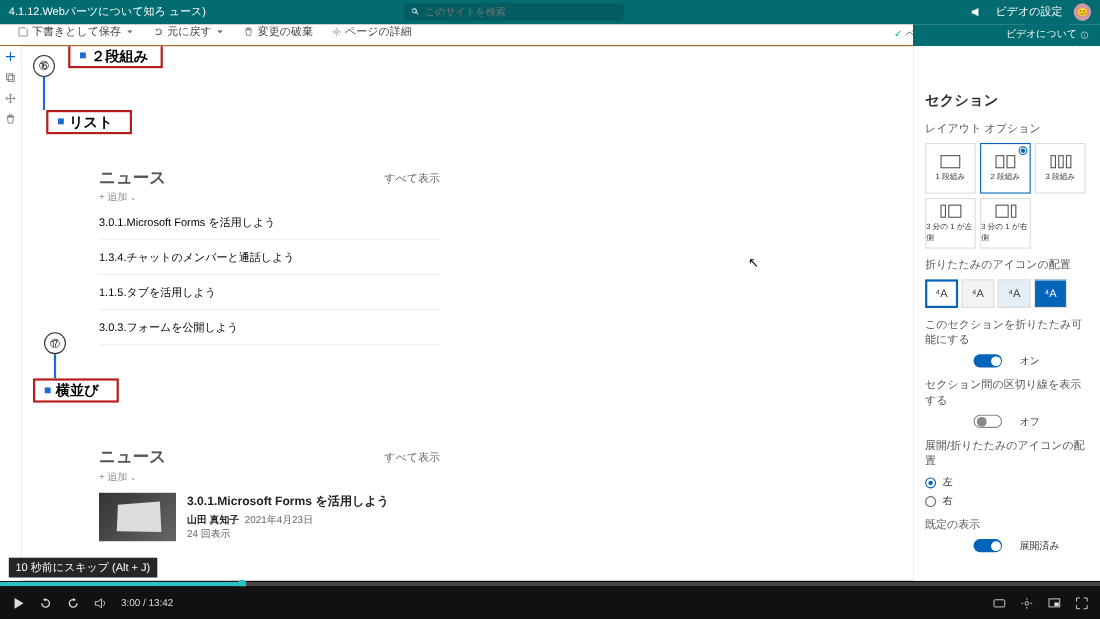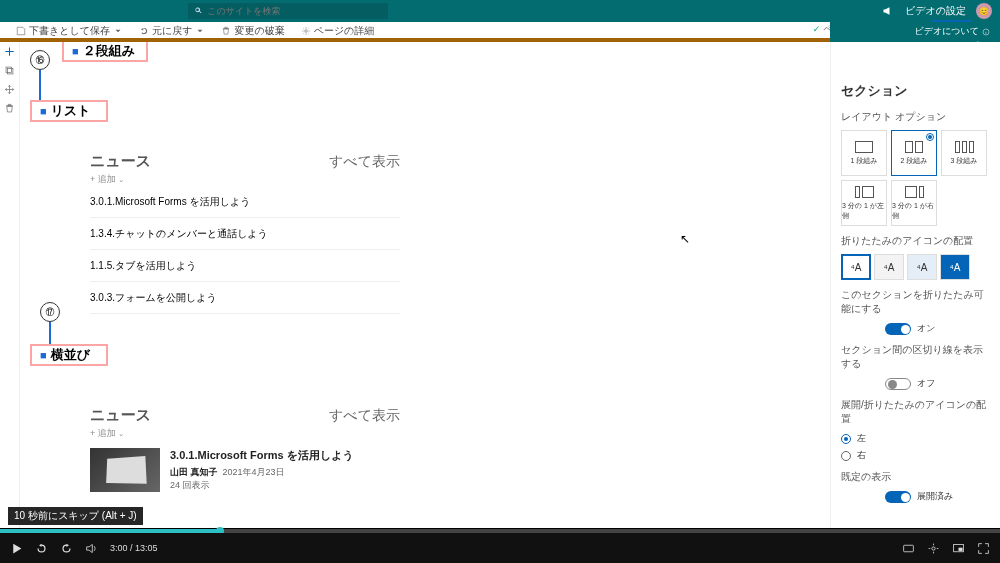--- a/index.html
+++ b/index.html
@@ -10,21 +10,21 @@
 .top-title { flex: 0 0 auto; }
 .search-wrap { margin-left: 180px; display: flex; align-items: center; background: #045d60; border-radius: 2px; padding: 0 6px; height: 16px; width: 200px; }
 .search-wrap svg { width: 10px; height: 10px; fill: #cde; }
 .search-input { background: transparent; border: none; color: #cde; font-size: 9px; margin-left: 4px; width: 100%; outline: none; }
 .top-right { margin-left: auto; display: flex; align-items: center; gap: 10px; }
 .top-right .ico { width: 14px; height: 14px; display: flex; align-items: center; justify-content: center; }
 .top-right svg { width: 12px; height: 12px; fill: #fff; }
 .avatar { width: 16px; height: 16px; border-radius: 50%; background: #c9a; display: flex; align-items: center; justify-content: center; font-size: 8px; }
 
 
-.sub1 { height: 20px; background: #fff; border-bottom: 4px solid #a16207; display: flex; align-items: flex-end; font-size: 10px; color: #444; }
+.sub1 { height: 20px; background: #fff; border-bottom: 1px solid #a16207; display: flex; align-items: flex-start; font-size: 10px; color: #444; }
 .sub1 .left { display: flex; align-items: center; gap: 4px; padding-left: 10px; }
 .sub1 .btn { display: flex; align-items: center; gap: 3px; padding: 0 6px; cursor: pointer; }
 .sub1 .btn svg { width: 10px; height: 10px; fill: #666; }
 .sub1 .right { margin-left: auto; display: flex; align-items: center; gap: 8px; padding-right: 8px; }
 .sub1 .saved { color: #666; font-size: 9px; }
 .sub1 .saved::before { content: "✓"; color: #0a7; margin-right: 3px; }
 .publish { background: #0364b8; color: #fff; padding: 2px 10px; font-size: 10px; }
 .expand-ico { width: 12px; height: 12px; }
 
 
@@ -36,28 +36,28 @@
 
 .main { position: absolute; top: 42px; left: 0; right: 0; bottom: 35px; display: flex; background: #fff; }
 .left-rail { width: 20px; background: #fff; border-right: 1px solid #eee; display: flex; flex-direction: column; align-items: center; padding-top: 4px; gap: 8px; }
 .left-rail svg { width: 11px; height: 11px; fill: #666; }
 .canvas { flex: 1; padding: 10px 30px 0 70px; overflow: hidden; position: relative; }
 .side-panel { width: 170px; background: #fff; border-left: 1px solid #eee; padding: 8px 10px; overflow-y: auto; font-size: 10px; color: #333; padding-top: 40px; }
 
 
 .callout-num { position: absolute; width: 20px; height: 20px; background: #fff; border: 1px solid #333; border-radius: 50%; display: flex; align-items: center; justify-content: center; font-size: 9px; z-index: 3; }
 .callout-line { position: absolute; background: #1a6bd8; z-index: 2; }
-.hl-box { position:absolute; border: 2px solid #fca5a5; z-index: 2; display: flex; align-items: center; padding: 0 8px; font-size: 13px; font-weight: bold; background: #fff; }
+.hl-box { position:absolute; border: 2px solid #b91c1c; z-index: 2; display: flex; align-items: center; padding: 0 8px; font-size: 13px; font-weight: bold; background: #fff; }
 .hl-box::before { content: "■"; color: #1a6bd8; margin-right: 4px; font-size: 11px; }
 
 
 .wp { margin-top: 140px; width: 310px; }
 .wp-head { display: flex; align-items: center; }
 .wp-title { font-size: 15px; color: #555; font-weight: 600; }
-.wp-see { margin-left: auto; font-size: 14px; color: #666; }
+.wp-see { margin-left: auto; font-size: 10px; color: #666; }
 .wp-add { font-size: 9px; color: #888; margin-top: 2px; }
 .wp-add::before { content: "+ "; }
 .news-item { font-size: 10px; padding: 9px 0 8px; border-bottom: 1px solid #eee; }
 .wp2 { margin-top: 92px; width: 310px; }
 .news-card { display: flex; gap: 10px; margin-top: 8px; }
 .news-thumb { width: 70px; height: 44px; background: linear-gradient(135deg,#333,#666); display:flex;align-items:center;justify-content:center; }
 .news-thumb::after { content:""; width:40px; height:26px; background:#ddd; transform: perspective(60px) rotateX(8deg) rotateY(-12deg); }
 .news-card-body { flex: 1; font-size: 9px; color: #666; }
 .news-card-title { font-size: 11px; font-weight: bold; color: #222; }
 .news-card-desc { margin-top: 2px; }
@@ -75,21 +75,21 @@
 .lay-opt.sel { border: 1px solid #0364b8; }
 .lay-opt .radio-dot { position: absolute; top: 2px; right: 2px; width: 8px; height: 8px; border: 1px solid #0364b8; border-radius: 50%; display:none; }
 .lay-opt.sel .radio-dot { display:block; }
 .lay-opt.sel .radio-dot::after { content:""; position:absolute; inset:1px; background:#0364b8; border-radius:50%; }
 .lay-ico { display: flex; gap: 2px; }
 .lay-ico span { display: block; border: 1.5px solid #555; }
 .bg-row { display: flex; gap: 3px; margin-top: 4px; }
 .bg-sw { width: 30px; height: 26px; border: 1px solid #ddd; display: flex; align-items: center; justify-content: center; font-size: 10px; cursor:pointer; }
 .bg-sw.sel { border: 2px solid #0364b8; }
 .bg-sw.fill { background: #0364b8; color: #fff; }
-.toggle-row { display: flex; align-items: flex-end; gap: 6px; margin-top: 4px; font-size: 9px; padding-left: 44px; }
+.toggle-row { display: flex; align-items: flex-start; gap: 16px; margin-top: 4px; font-size: 9px; padding-left: 44px; }
 .toggle { width: 26px; height: 12px; border-radius: 6px; position: relative; cursor:pointer; }
 .toggle.on { background: #0364b8; }
 .toggle.off { background: #fff; border:1px solid #888; }
 .toggle::after { content:""; position:absolute; width:9px; height:9px; border-radius:50%; top:1.5px; }
 .toggle.on::after { background:#fff; right:1.5px; }
 .toggle.off::after { background:#888; left:1.5px; top:0.5px; }
 .radio-row { display: flex; align-items: center; gap: 6px; margin-top: 4px; font-size: 9px; }
 .radio { width: 10px; height: 10px; border: 1px solid #666; border-radius: 50%; position: relative; cursor:pointer; }
 .radio.sel::after { content:""; position:absolute; inset:2px; background:#0364b8; border-radius:50%; }
 .radio.sel { border-color:#0364b8; }
@@ -102,20 +102,21 @@
 .vctrl { position: absolute; bottom: 0; left: 0; right: 0; height: 30px; background: #111; display: flex; align-items: center; padding: 0 10px; gap: 12px; color: #ddd; font-size: 9px; }
 .vctrl svg { width: 13px; height: 13px; fill: #ddd; }
 .vctrl .vbtn { cursor: pointer; display:flex; align-items:center; }
 .vtime { font-size: 9px; }
 .vctrl .vright { margin-left: auto; display: flex; gap: 12px; }
 </style>
 </head>
 <body>
 
 <div class="top-header">
+  <span class="top-title">4.1.12.Webパーツについて知ろ          ュース)</span>
   <div class="search-wrap">
     <svg viewBox="0 0 16 16">
         <path d="M6 2a4 4 0 103 7l3 3 1-1-3-3A4 4 0 006 2zm0 1.5A2.5 2.5 0 116 8.5 2.5 2.5 0 016 3.5z"></path>
       </svg>
     <input class="search-input" placeholder="このサイトを検索" style="">
   </div>
   <div class="top-right">
     <span class="ico">
         <svg viewBox="0 0 16 16">
           <path d="M2 6h2l6-3v10l-6-3H2z"></path>
@@ -205,21 +206,21 @@
   </div>
 
   <div class="canvas">
 
     <div class="hl-box" style="left:42px; top:-2px; width:86px; height:22px;">
         <span>２段組み</span>
       </div>
 
     <div class="callout-num" style="left:10px; top:8px;">⑯</div>
     <div class="callout-line" style="left:19px; top:28px; width:2px; height:30px;"></div>
-    <div class="hl-box" style="left:10px; top:58px; width:78px; height:22px;">
+    <div class="hl-box" style="left:22px; top:58px; width:78px; height:22px;">
         <span>リスト</span>
       </div>
 
     <div class="callout-num" style="left:20px; top:260px;">⑰</div>
     <div class="callout-line" style="left:29px; top:280px; width:2px; height:22px;"></div>
     <div class="hl-box" style="left:10px; top:302px; width:78px; height:22px;">
         <span>横並び</span>
       </div>
 
     <div class="wp" style="margin-top:100px;">
@@ -351,21 +352,21 @@
   <span class="vbtn">
       <svg viewBox="0 0 16 16">
         <path d="M8 3a5 5 0 105 5h-1.5A3.5 3.5 0 118 4.5V6l3-2-3-2z"></path>
       </svg>
     </span>
   <span class="vbtn">
       <svg viewBox="0 0 16 16">
         <path d="M2 6h3l4-3v10l-4-3H2zM11 5a4 4 0 010 6" fill="none" stroke="#ddd"></path>
       </svg>
     </span>
-  <span class="vtime"><span>3:00</span> / <span>13:05</span></span>
+  <span class="vtime"><span>3:00</span> / <span>13:42</span></span>
   <div class="vright">
     <span class="vbtn">
         <svg viewBox="0 0 16 16">
           <rect x="2" y="4" width="12" height="8" rx="1" fill="none" stroke="#ddd"></rect>
         </svg>
       </span>
     <span class="vbtn">
         <svg viewBox="0 0 16 16">
           <circle cx="8" cy="8" r="2" fill="none" stroke="#ddd"></circle>
           <path d="M8 2v2M8 12v2M2 8h2M12 8h2" stroke="#ddd"></path>

